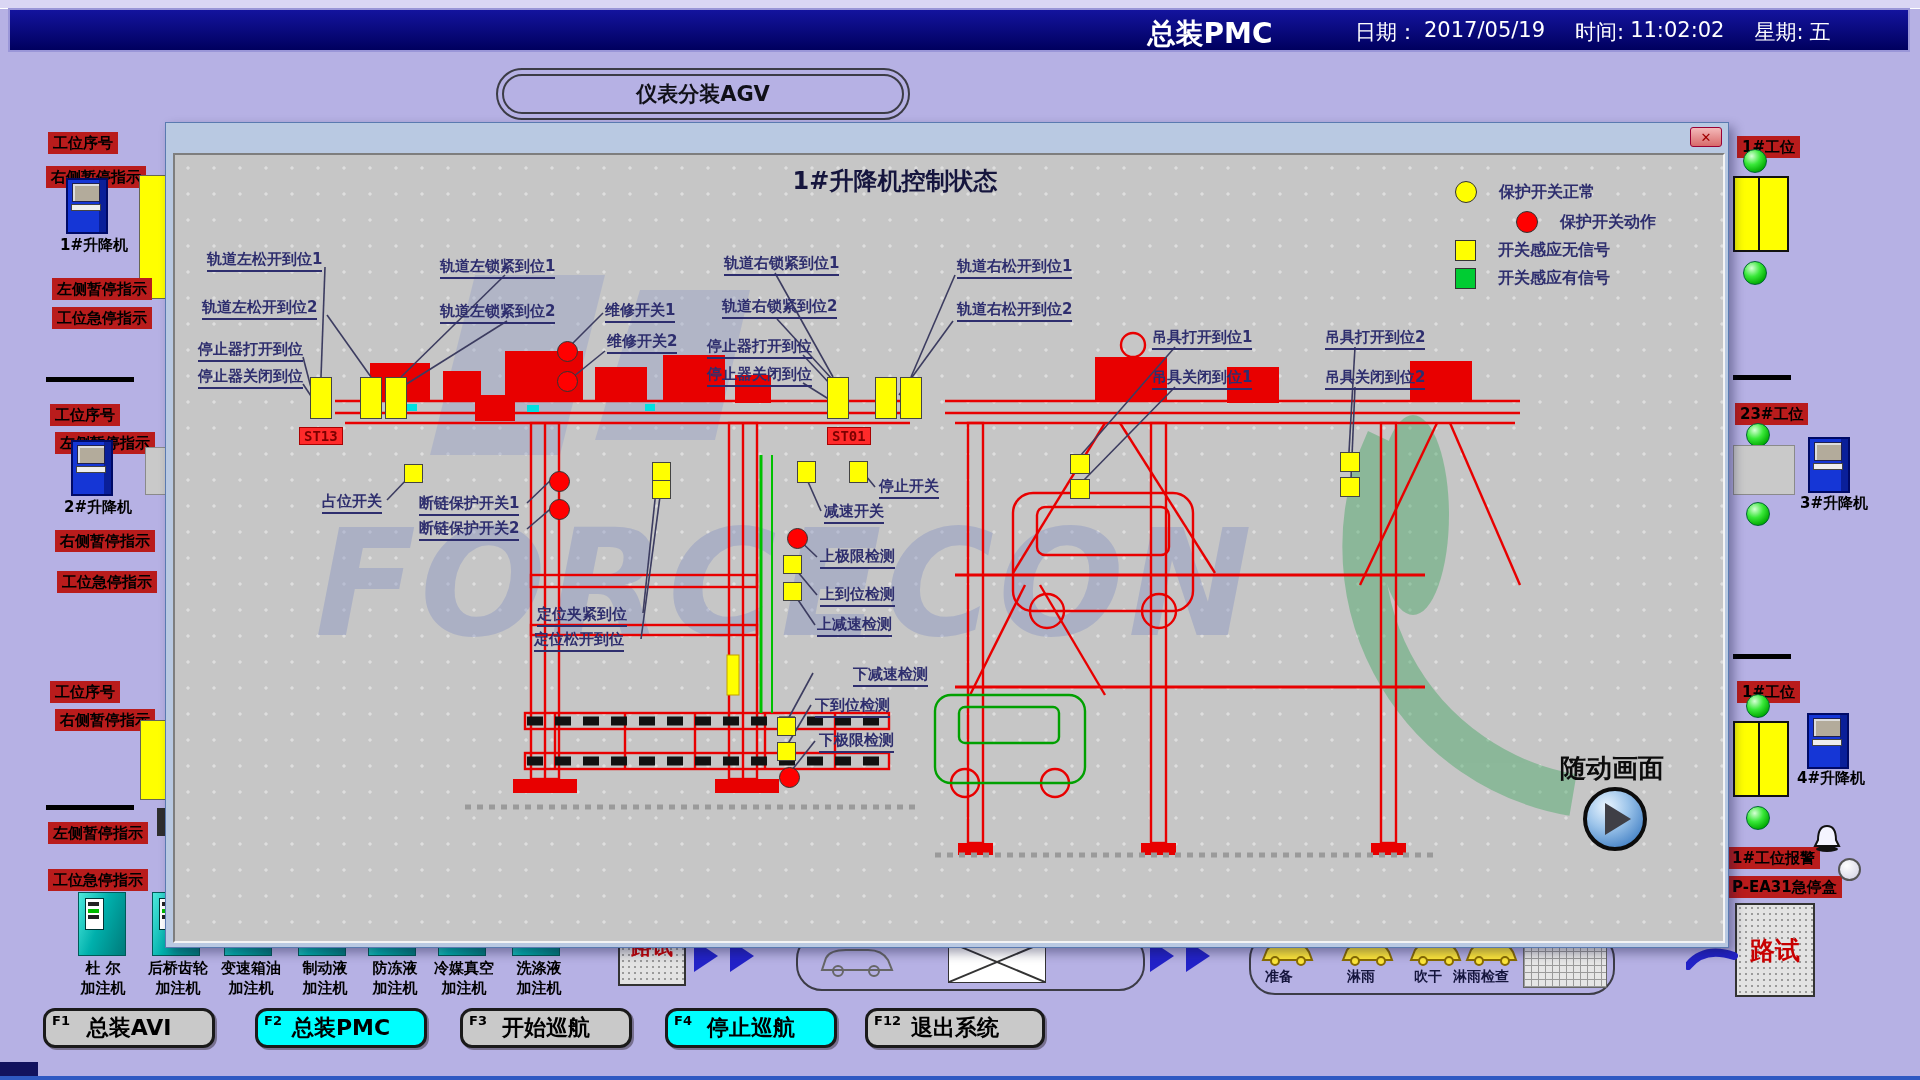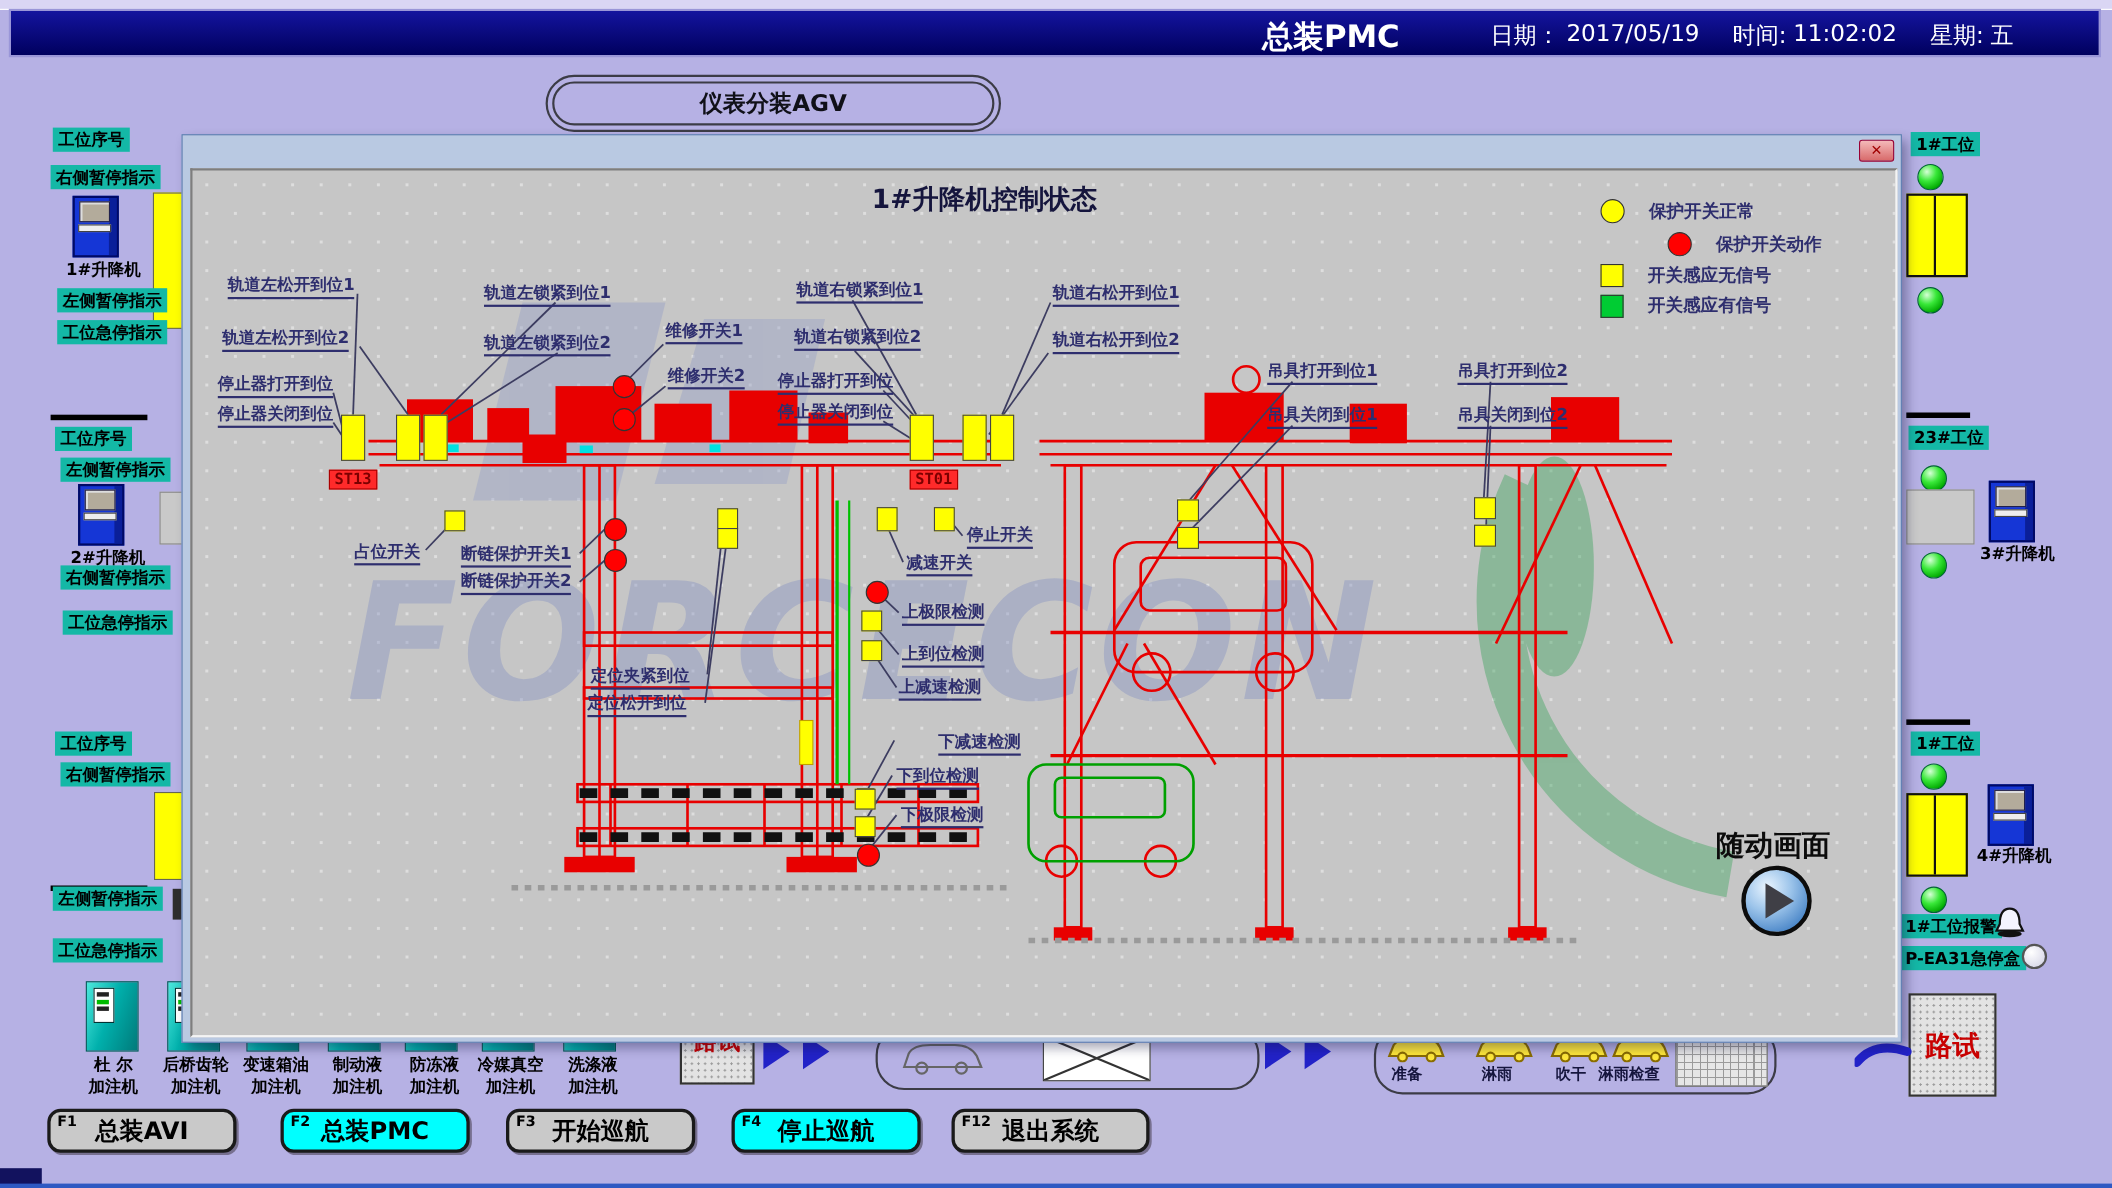--- a/index.html
+++ b/index.html
@@ -9,21 +9,21 @@
   .topstrip{left:0;top:0;width:1920px;height:8px;background:#dad6f4;border-bottom:1px solid #fff;}
   .navbar{left:8px;top:8px;width:1902px;height:44px;background:linear-gradient(#14149e,#00005e);
     border:2px solid #9a96d8;box-sizing:border-box;}
   .navtitle{color:#fff;font-size:28px;font-weight:bold;}
   .navinfo{color:#fff;font-size:21px;white-space:nowrap;}
   
   .stadium{border:2px solid #3c3c46;border-radius:26px;}
   .stadium-inner{position:absolute;left:4px;top:4px;right:4px;bottom:4px;border:2px solid #3c3c46;border-radius:20px;
     display:flex;align-items:center;justify-content:center;font-size:21px;font-weight:bold;color:#101018;}
   
-  .chip{background:#14b8a6;color:#000;font-weight:bold;font-size:15px;line-height:20px;padding:1px 5px;white-space:nowrap;}
+  .chip{background:#b91c1c;color:#000;font-weight:bold;font-size:15px;line-height:20px;padding:1px 5px;white-space:nowrap;margin-top:16px;}
   .plabel{color:#000;font-weight:bold;font-size:15px;white-space:nowrap;}
   .divider{background:#000;height:5px;}
   
   .lifter{width:42px;height:56px;background:#1536d6;border:2px solid #000a66;box-sizing:border-box;
     box-shadow:inset -7px 0 #0a1f99;}
   .lifter::before{content:"";position:absolute;left:4px;top:3px;width:26px;height:17px;background:#b3ab9b;
     border:1px solid #20204c;box-shadow:inset 2px 2px 0 #ddd;}
   .lifter::after{content:"";position:absolute;left:3px;top:24px;width:28px;height:5px;background:#eee;border:1px solid #444;}
   .cabinet{width:46px;height:62px;background:linear-gradient(110deg,#4de8dc,#00b0ac 45%,#007a7a);border:1px solid #005a58;}
   .cabinet::before{content:"";position:absolute;left:6px;top:5px;width:17px;height:30px;background:#fff;border:1px solid #033;}
@@ -418,21 +418,21 @@
     </div>
     <div class="legend-row" style="left:1280px;top:113px;">
       <div class="lg-sq" style="background:var(--accent-green);"></div>
       <span class="legend-label">开关感应有信号</span>
     </div>
 
     <div class="callout" style="left:32px;top:95px;">轨道左松开到位1</div>
     <div class="callout" style="left:27px;top:143px;">轨道左松开到位2</div>
     <div class="callout" style="left:265px;top:102px;">轨道左锁紧到位1</div>
     <div class="callout" style="left:265px;top:147px;">轨道左锁紧到位2</div>
-    <div class="callout" style="left:430px;top:136px;text-align:right;">维修开关1</div>
+    <div class="callout" style="left:430px;top:146px;text-align:right;">维修开关1</div>
     <div class="callout" style="left:432px;top:177px;">维修开关2</div>
     <div class="callout" style="left:23px;top:185px;">停止器打开到位</div>
     <div class="callout" style="left:23px;top:212px;">停止器关闭到位</div>
     <div class="callout" style="left:549px;top:99px;">轨道右锁紧到位1</div>
     <div class="callout" style="left:547px;top:142px;">轨道右锁紧到位2</div>
     <div class="callout" style="left:782px;top:102px;">轨道右松开到位1</div>
     <div class="callout" style="left:782px;top:145px;">轨道右松开到位2</div>
     <div class="callout" style="left:532px;top:182px;">停止器打开到位</div>
     <div class="callout" style="left:532px;top:210px;">停止器关闭到位</div>
     <div class="callout" style="left:977px;top:173px;">吊具打开到位1</div>

